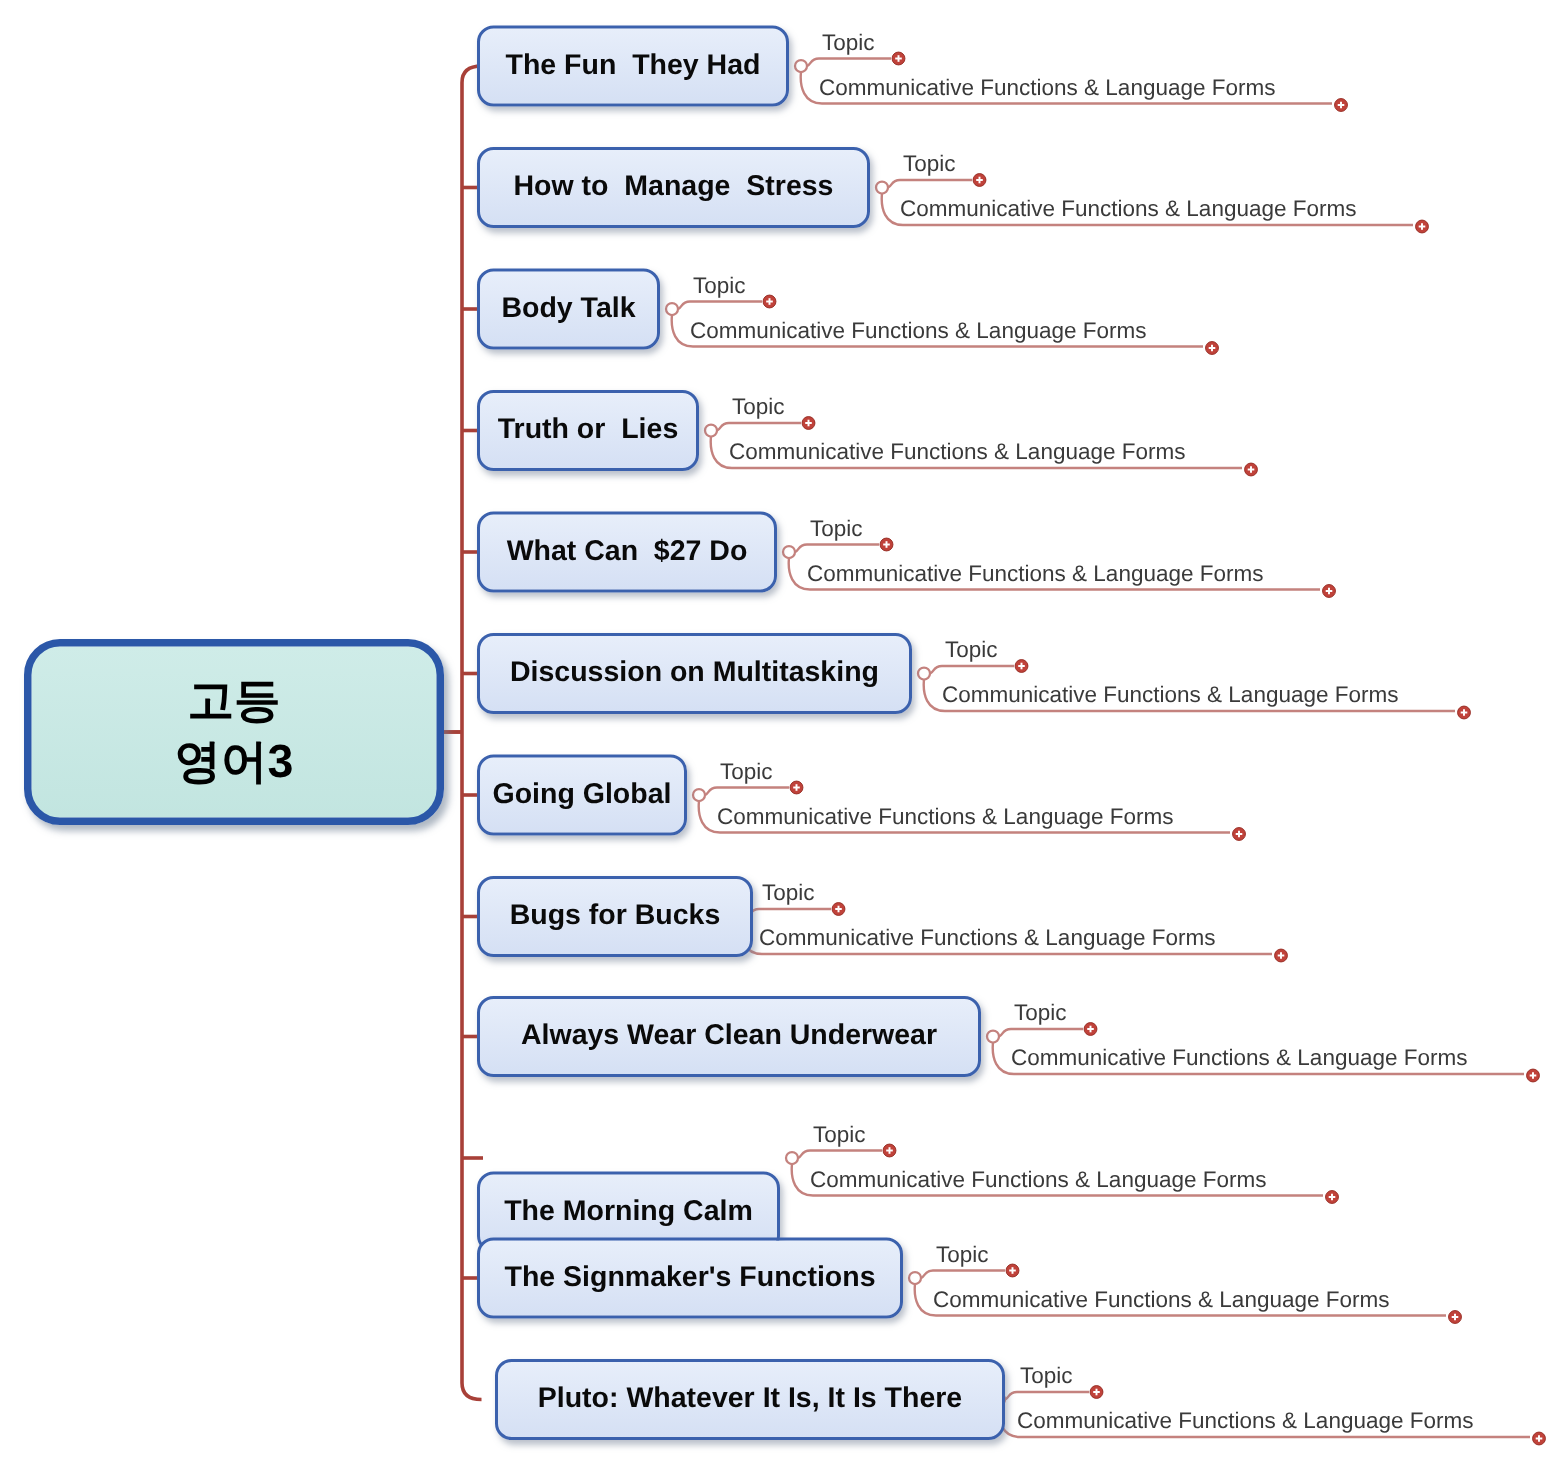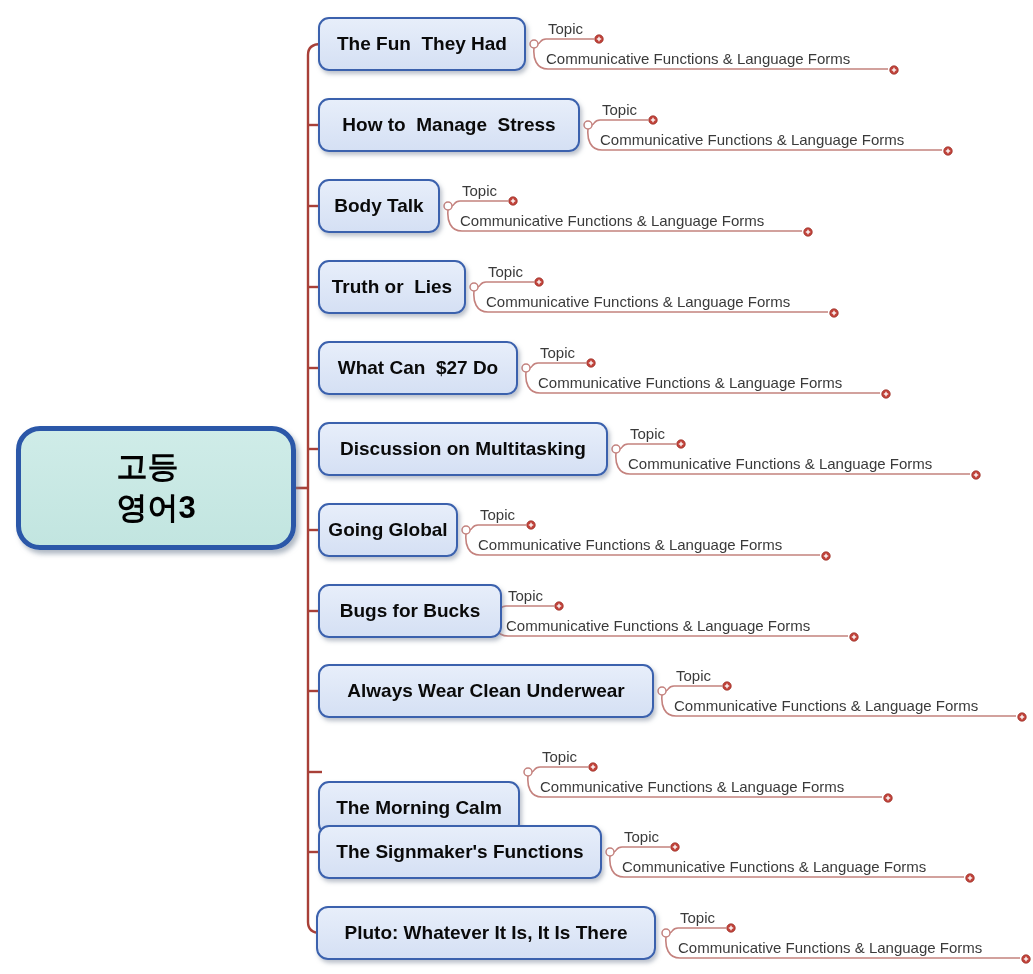--- a/index.html
+++ b/index.html
@@ -5,21 +5,21 @@
   html,body{margin:0;padding:0;background:#fff;}
   body{width:1033px;height:974px;overflow:hidden;}
   .canvas{position:relative;width:1033px;height:974px;background:#fff;
           font-family:"Liberation Sans","DejaVu Sans",sans-serif;}
   svg.connector-layer{position:absolute;left:0;top:0;width:1033px;height:974px;}
   .central{position:absolute;left:16px;top:426px;width:280px;height:124px;box-sizing:border-box;
            background:linear-gradient(180deg,#cfece8 0%,#c2e5e0 100%);
            border:5px solid #2b57a8;border-radius:24px;
            box-shadow:3px 4px 5px rgba(110,125,145,.55);
            display:flex;align-items:center;justify-content:center;}
-  .central-label{font-size:31px;font-weight:bold;color:#000;text-align:left;
+  .central-label{font-size:31px;font-weight:bold;color:#000;text-align:center;
                  white-space:pre-line;line-height:1.32;}
   .branch-box{position:absolute;height:54px;box-sizing:border-box;
               background:linear-gradient(180deg,#e7eefa 0%,#d5e0f4 100%);
               border:2.5px solid #3b61ad;border-radius:11px;
               box-shadow:2px 3px 4px rgba(120,132,152,.5);
               display:flex;align-items:center;justify-content:center;}
   .branch-label{font-size:19px;font-weight:bold;color:#0a0a0a;white-space:pre;}
   .sub-label{position:absolute;font-size:15px;color:#3a3a3a;white-space:nowrap;
              line-height:18px;height:18px;}
 </style>
@@ -252,19 +252,19 @@
       <div class="branch-box" style="left: 318px; top: 781px; width: 202px;">
         <span class="branch-label">The Morning Calm</span>
       </div>
       <div class="sub-label" style="left: 542px; top: 748px;">Topic</div>
       <div class="sub-label" style="left: 540px; top: 778px;">Communicative Functions &amp; Language Forms</div>
       <div class="branch-box" style="left: 318px; top: 825px; width: 284px;">
         <span class="branch-label">The Signmaker's Functions</span>
       </div>
       <div class="sub-label" style="left: 624px; top: 828px;">Topic</div>
       <div class="sub-label" style="left: 622px; top: 858px;">Communicative Functions &amp; Language Forms</div>
-      <div class="branch-box" style="left: 316px; top: 906px; width: 340px; border-radius: 12px;">
+      <div class="branch-box" style="left: 330px; top: 906px; width: 340px;">
         <span class="branch-label">Pluto: Whatever It Is, It Is There</span>
       </div>
       <div class="sub-label" style="left: 680px; top: 909px;">Topic</div>
       <div class="sub-label" style="left: 678px; top: 939px;">Communicative Functions &amp; Language Forms</div>
     </div>
 </div>
 
 </body></html>

